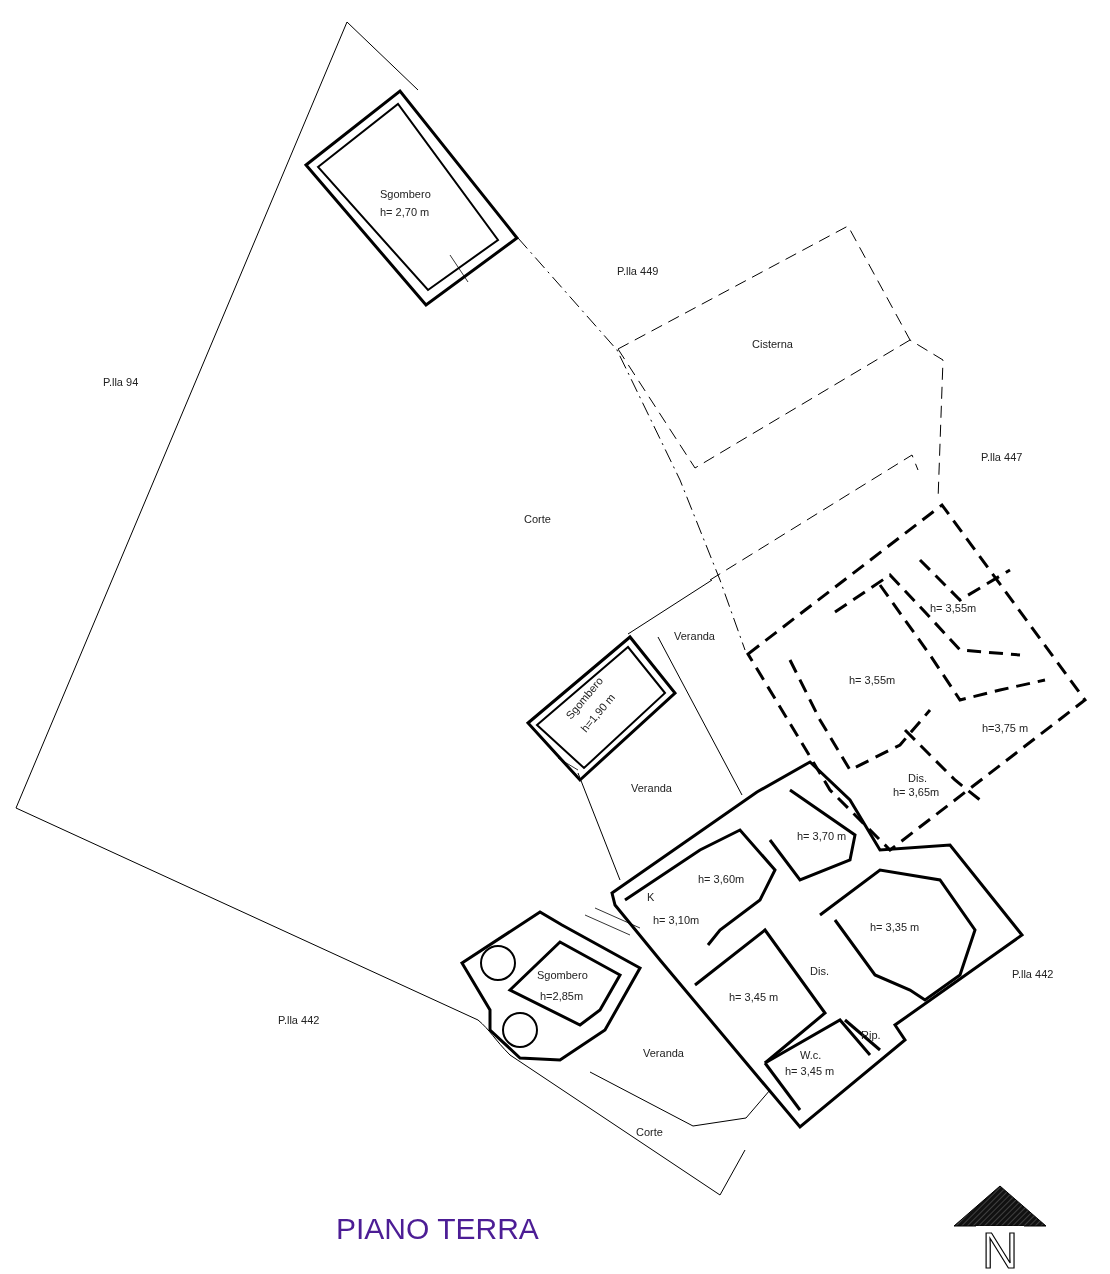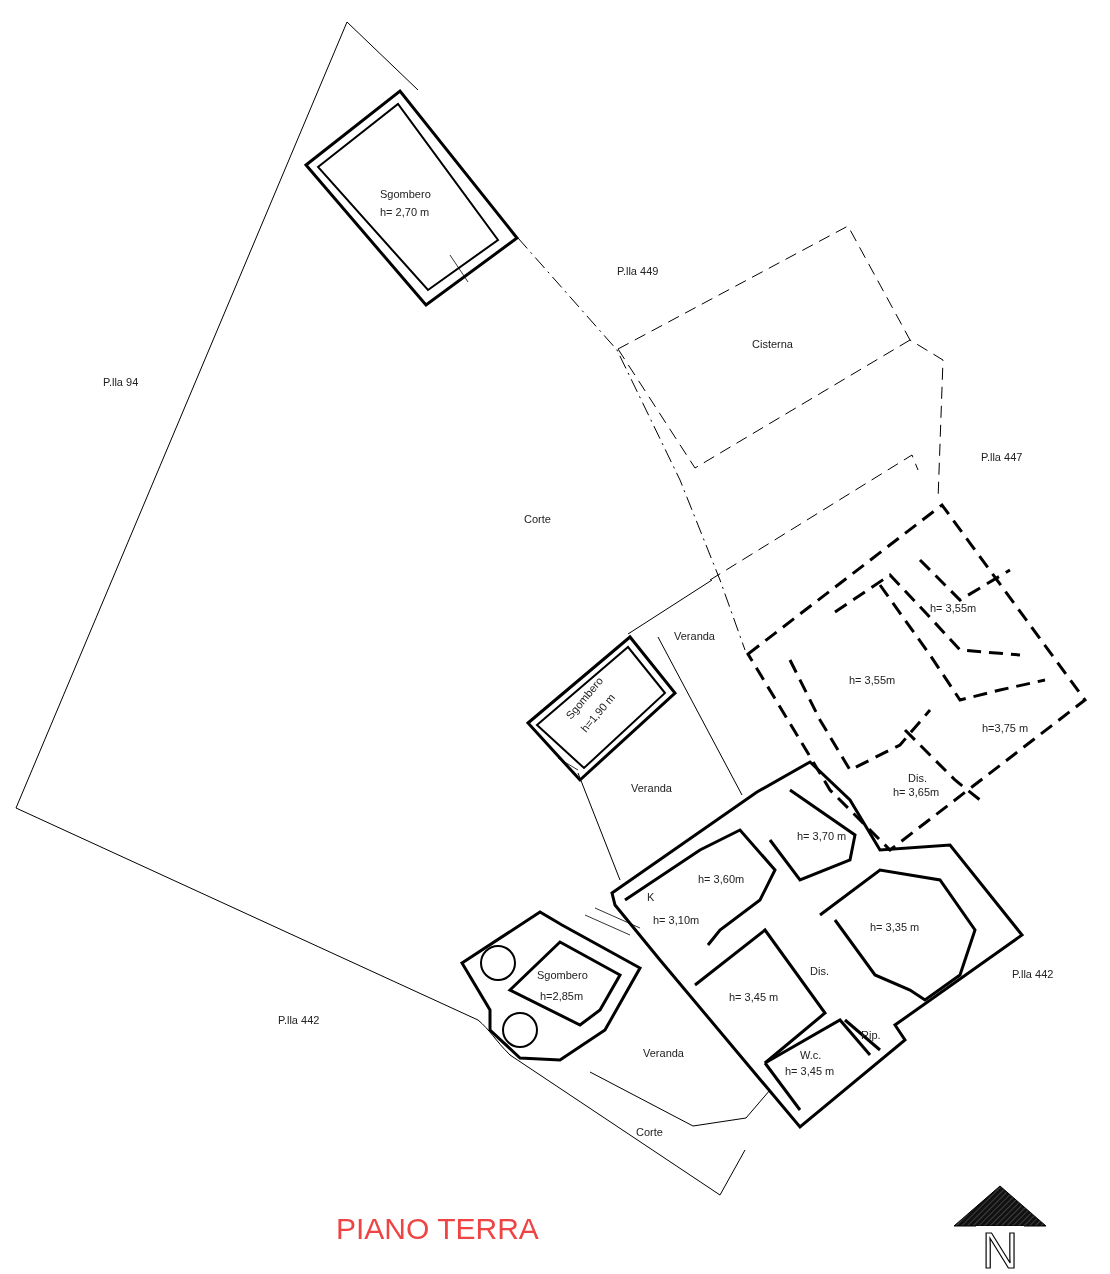--- a/index.html
+++ b/index.html
@@ -6,21 +6,21 @@
   body { width: 1110px; height: 1274px; position: relative; overflow: hidden; font-family: "Liberation Sans", sans-serif; }
   #plan { position: absolute; left: 0; top: 0; width: 1110px; height: 1274px; }
   .thin { fill: none; stroke: #000; stroke-width: 1; }
   .dash { fill: none; stroke: #000; stroke-width: 1; stroke-dasharray: 12 7; }
   .dashdot { fill: none; stroke: #000; stroke-width: 1; stroke-dasharray: 14 5 2 5; }
   .wall { fill: none; stroke: #000; stroke-width: 3; stroke-linejoin: miter; }
   .wallthin { fill: none; stroke: #000; stroke-width: 2; }
   .wall-dash { fill: none; stroke: #000; stroke-width: 3; stroke-dasharray: 14 8; }
   .tick { fill: none; stroke: #000; stroke-width: 0.8; }
   .lbl { font-family: "Liberation Sans", sans-serif; font-size: 11px; fill: #222; }
-  .title { position: absolute; left: 336px; top: 1212px; font-family: "Liberation Sans", sans-serif; font-size: 30px; color: #ef4444; letter-spacing: 0px; }
+  .title { position: absolute; left: 336px; top: 1212px; font-family: "Liberation Sans", sans-serif; font-size: 30px; color: #4c1d95; letter-spacing: 0px; }
   .north { position: absolute; left: 952px; top: 1184px; width: 96px; height: 86px; }
 </style>
 </head>
 <body>
 
 <svg id="plan" viewBox="0 0 1110 1274" xmlns="http://www.w3.org/2000/svg">
 
   <g>
     <polyline class="thin" points="347,22 16,808 478,1020"></polyline>
     <path class="thin" d="M478,1020 C490,1030 495,1040 510,1055 L720,1195 L745,1150"></path>

